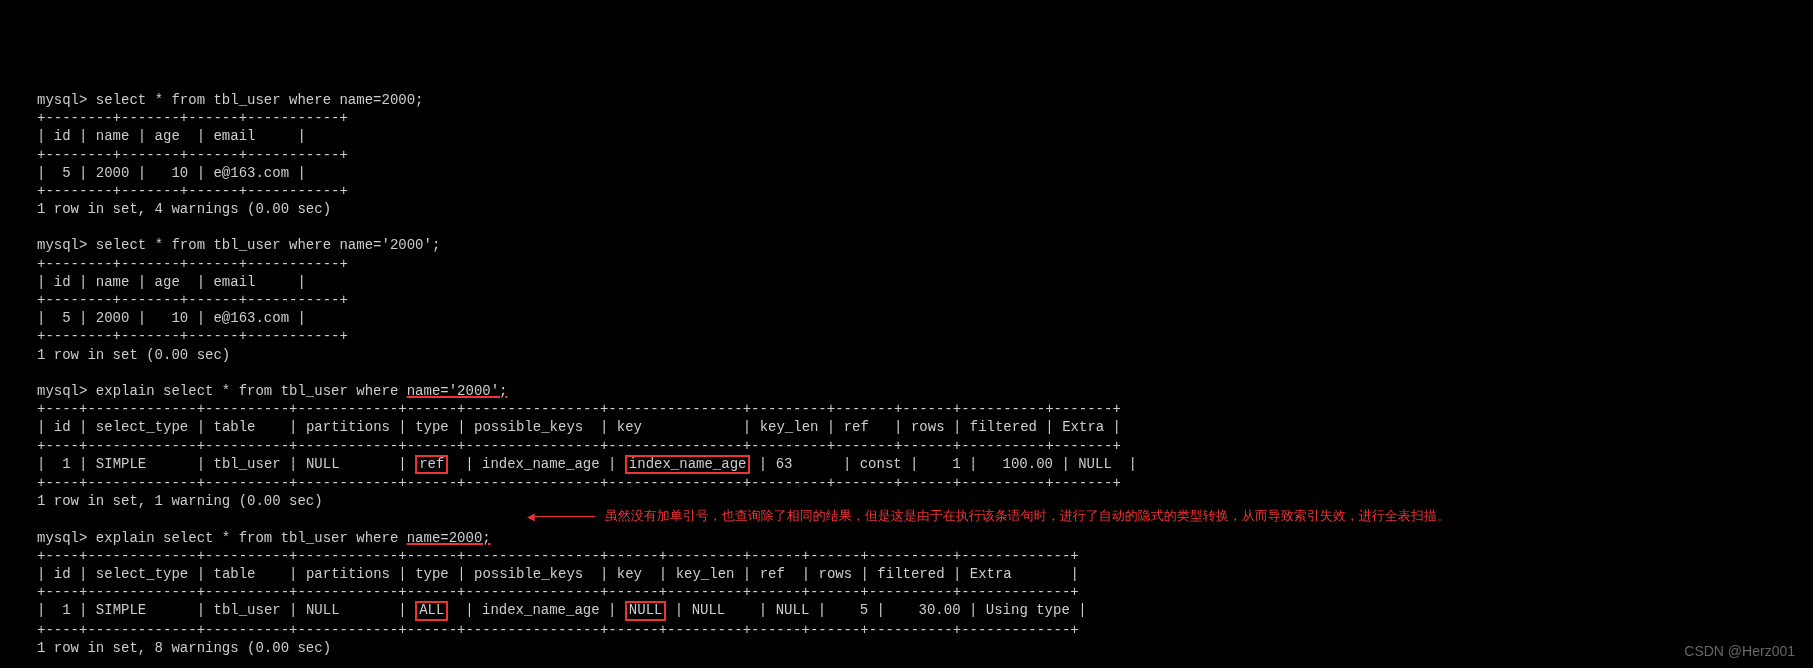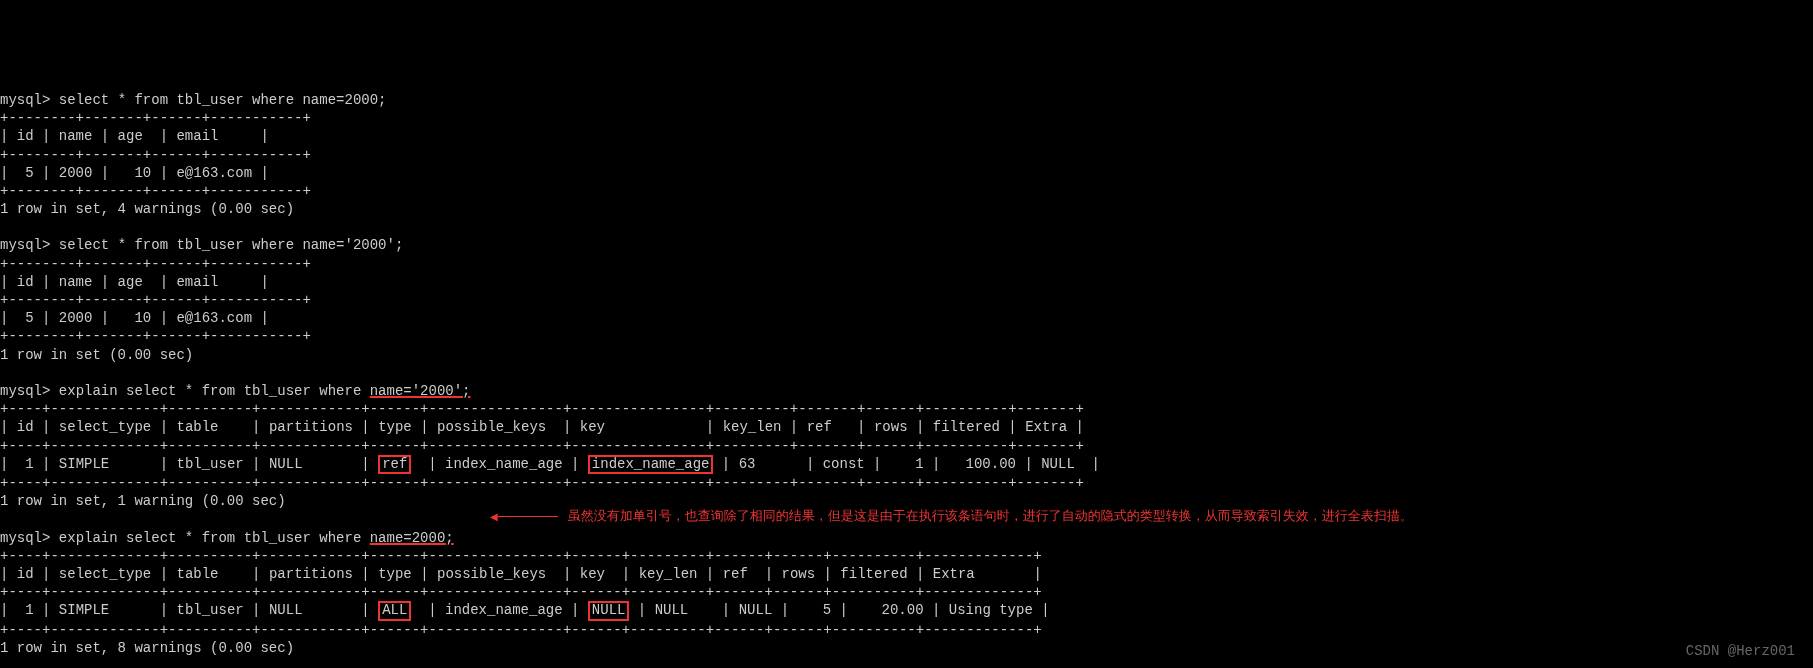--- a/index.html
+++ b/index.html
@@ -8,20 +8,21 @@
     background: #000;
     color: #ccc;
     font-family: "Consolas", "Courier New", monospace;
     font-size: 14px;
     line-height: 1.3;
     white-space: pre;
     overflow-x: auto;
   }
   .term {
     padding: 0;
+    margin-left: 37px;
   }
   .under-red {
     text-decoration: underline;
     text-decoration-color: #e33;
     text-decoration-thickness: 1.5px;
   }
   .wrap-box {
     border: 2px solid #e33;
     padding: 0 2px;
     display: inline-block;
@@ -36,21 +37,21 @@
   .arrow-head::before {
     content: "◀";
     color: #e33;
     font-size: 10px;
   }
   .watermark {
     position: fixed;
     bottom: 8px;
     right: 18px;
     color: #666;
-    font-family: Liberation Mono, monospace;
+    font-family: Liberation Sans, sans-serif;
     font-size: 14px;
     pointer-events: none;
   }
   .rel {
     position: relative;
   }
   .anno {
     position: absolute;
     left: 490px;
     top: -3px;
@@ -96,21 +97,21 @@
 <span>+----+-------------+----------+------------+------+----------------+----------------+---------+-------+------+----------+-------+</span>
 <span>1 row in set, 1 warning (0.00 sec)</span>
 <span class="rel">
 <span>mysql&gt;</span> <span>explain select * from tbl_user where </span><span class="under-red">name=2000;</span><span class="anno"><span class="anno-arrow">
           <span class="arrow-head"></span>
           <span class="arrow-line"></span>
         </span><span>虽然没有加单引号，也查询除了相同的结果，但是这是由于在执行该条语句时，进行了自动的隐式的类型转换，从而导致索引失效，进行全表扫描。</span></span></span>
 <span>+----+-------------+----------+------------+------+----------------+------+---------+------+------+----------+-------------+</span>
 <span>| <span>id</span> | <span>select_type</span> | <span>table</span>    | <span>partitions</span> | <span>type</span> | <span>possible_keys</span>  | <span>key</span>  | <span>key_len</span> | <span>ref</span>  | <span>rows</span> | <span>filtered</span> | <span>Extra</span>       |</span>
 <span>+----+-------------+----------+------------+------+----------------+------+---------+------+------+----------+-------------+</span>
-<span>|  <span>1</span> | <span>SIMPLE</span>      | <span>tbl_user</span> | <span>NULL</span>       | <span class="wrap-box">ALL</span>  | <span>index_name_age</span> | <span class="wrap-box">NULL</span> | <span>NULL</span>    | <span>NULL</span> |    <span>5</span> |    <span>20.00</span> | <span>Using type</span> |</span>
+<span>|  <span>1</span> | <span>SIMPLE</span>      | <span>tbl_user</span> | <span>NULL</span>       | <span class="wrap-box">ALL</span>  | <span>index_name_age</span> | <span class="wrap-box">NULL</span> | <span>NULL</span>    | <span>NULL</span> |    <span>5</span> |    <span>30.00</span> | <span>Using type</span> |</span>
 <span>+----+-------------+----------+------------+------+----------------+------+---------+------+------+----------+-------------+</span>
 <span>1 row in set, 8 warnings (0.00 sec)</span>
 </div>
 
 <div class="watermark">CSDN @Herz001</div>
 
 
 
 
 </body></html>

